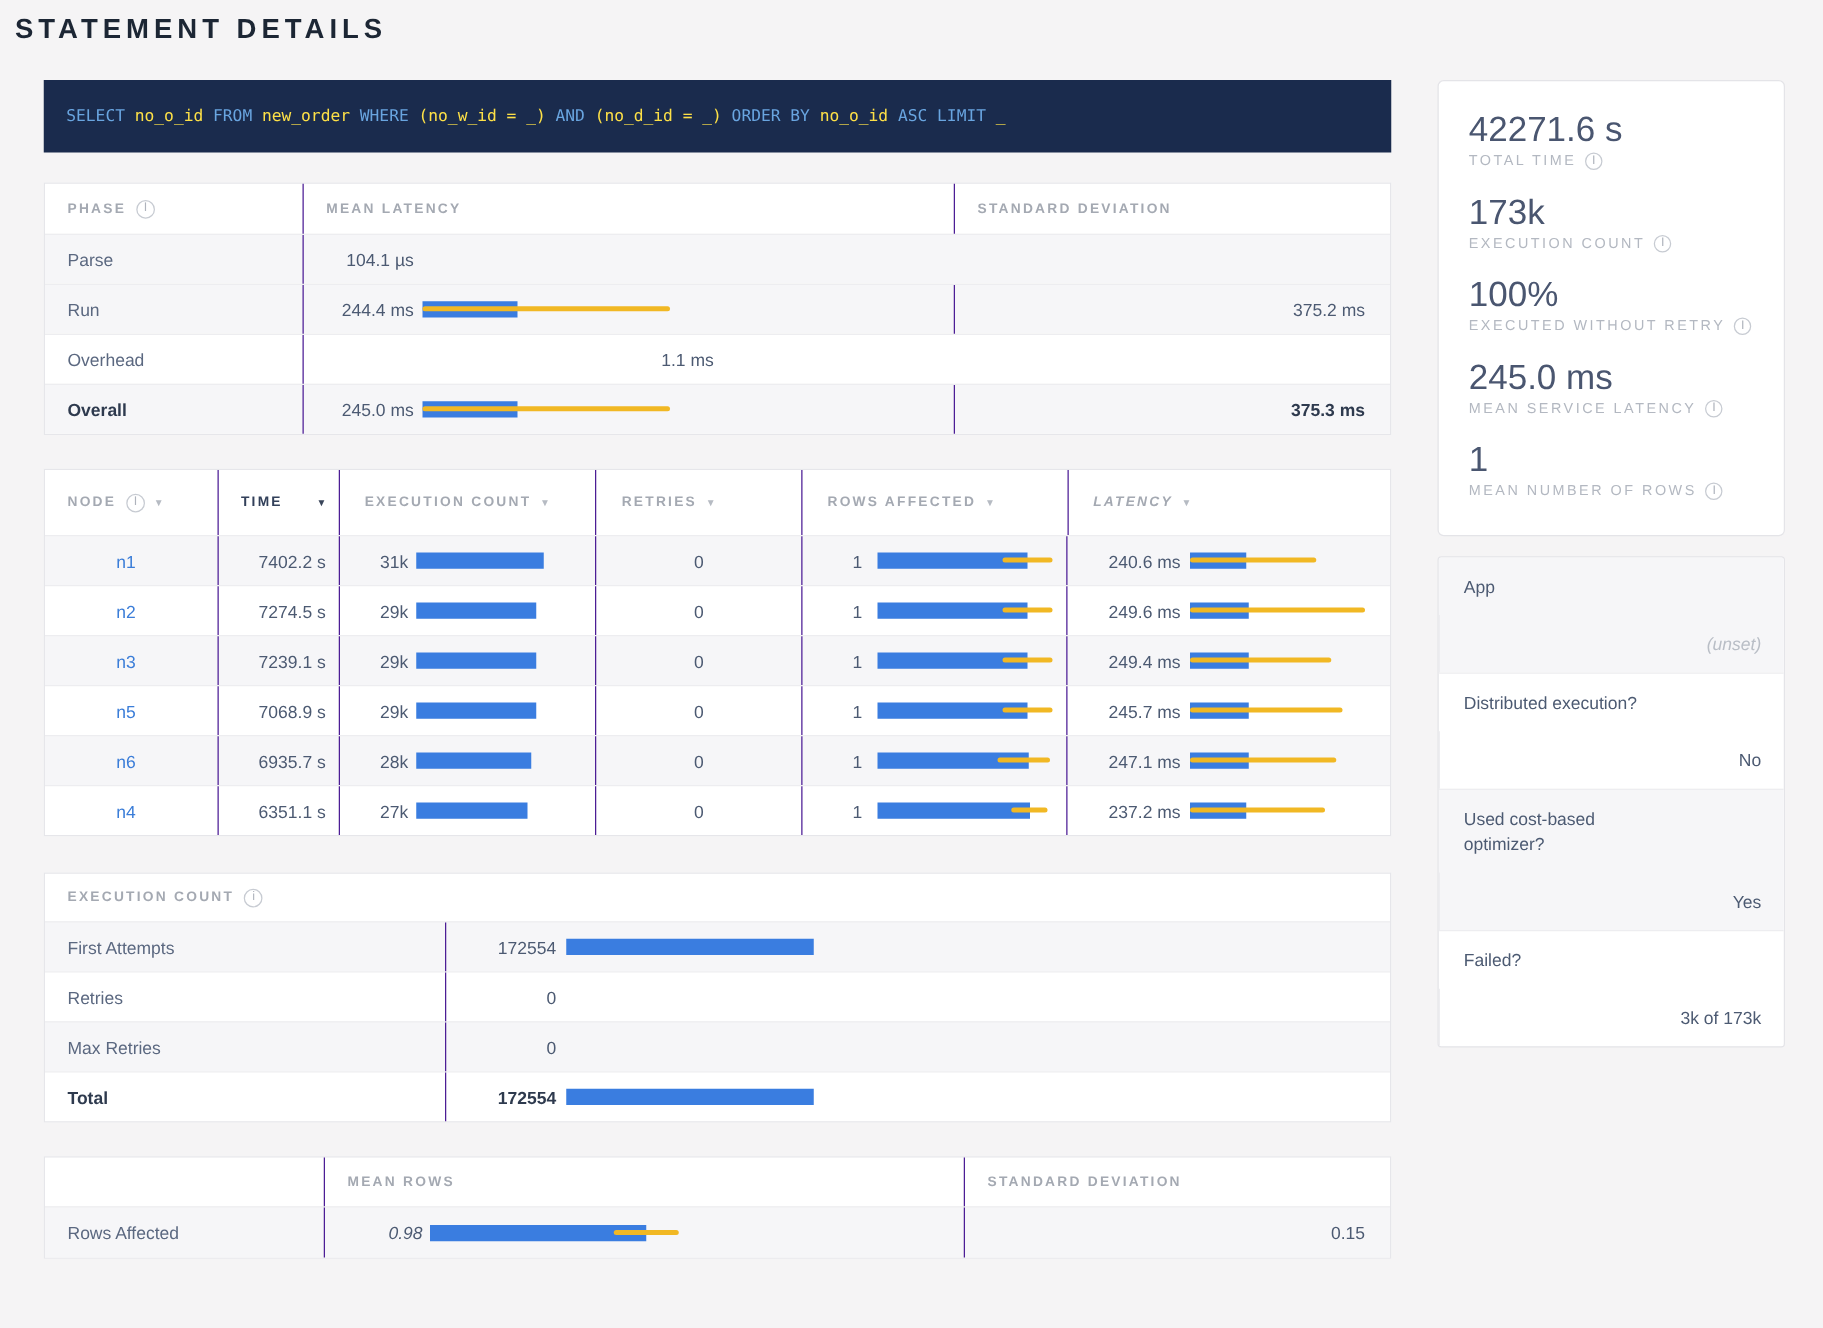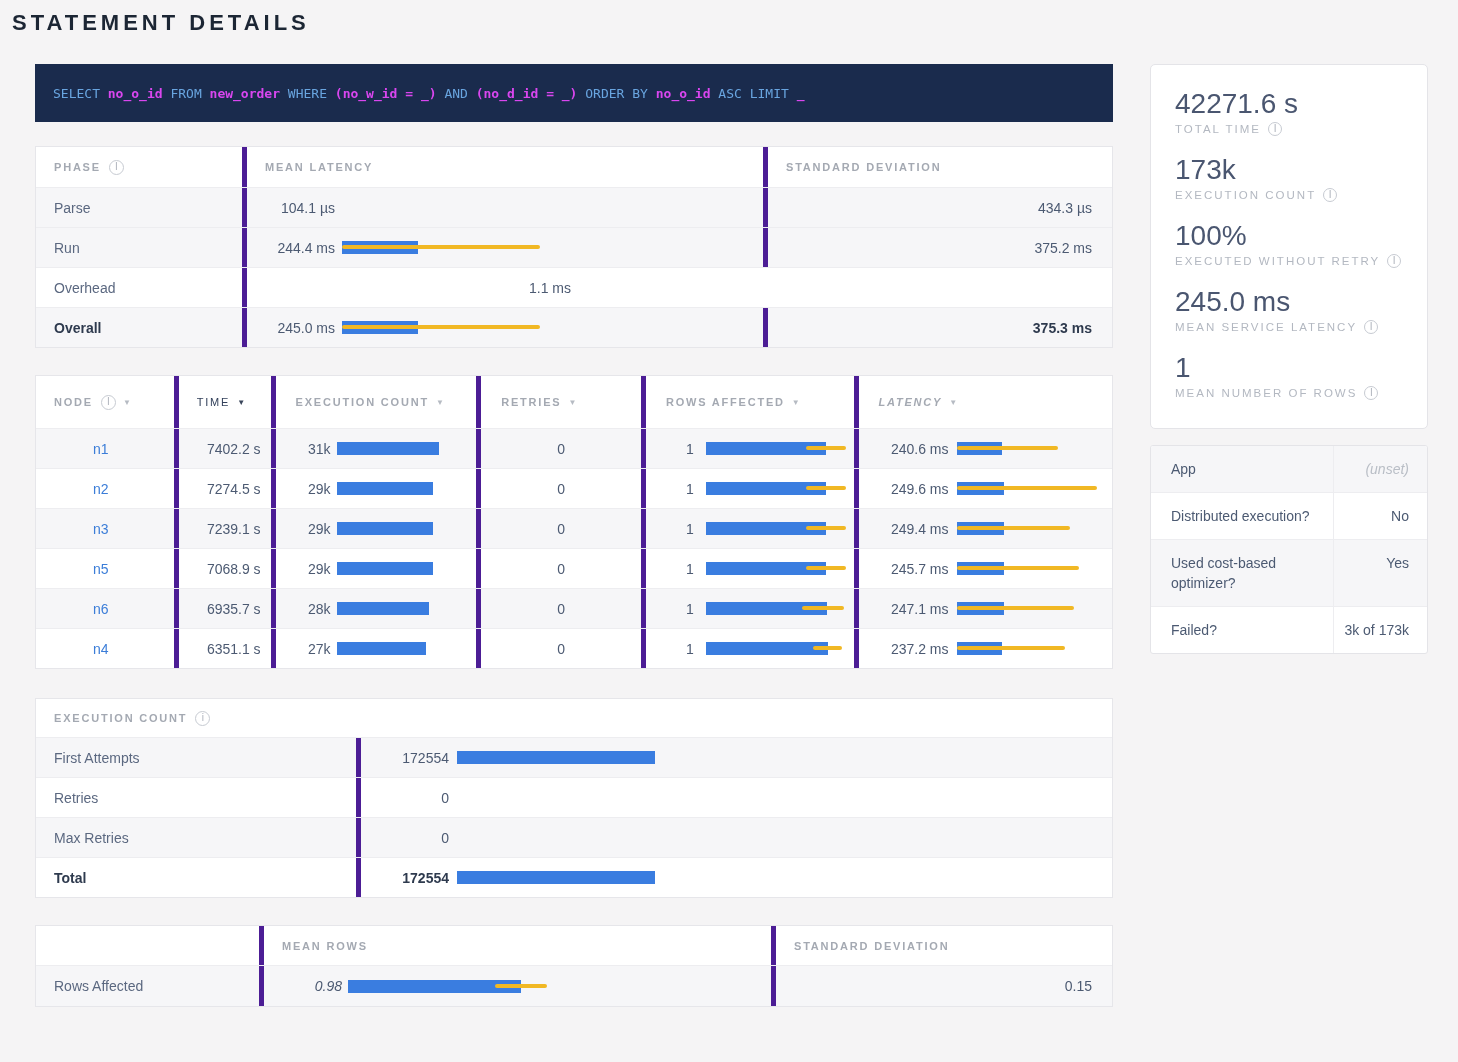--- a/index.html
+++ b/index.html
@@ -19,34 +19,34 @@
   .main{ width:1078px; margin-left:35px; flex:none; }
   .sidebar{ width:278px; margin-left:37px; flex:none; }
 
   
   .sql-box{
     background:var(--sql-bg); height:58px; display:flex; align-items:center;
     padding:0 18px; margin-bottom:24px;
   }
   .sql-box code{ font-family:"DejaVu Sans Mono","Liberation Mono",monospace; font-size:13px; white-space:pre; }
   .sql-kw{ color:#69A5E0; }
-  .sql-id{ color:#d946ef; font-weight:700; }
+  .sql-id{ color:#fde047; font-weight:400; }
 
   
   .table{ background:#fff; border:1px solid #E6E6EA; margin-bottom:27px; }
   .trow{ display:flex; align-items:center; height:40px; border-top:1px solid #EDEDF0; }
   .trow:first-child{ border-top:none; }
   .trow.shade{ background:#F6F6F8; }
   .th{
     font-size:11px; font-weight:600; letter-spacing:1.8px; color:#A4A9B2;
     text-transform:uppercase; display:flex; align-items:center; height:100%;
   }
-  .th.active{ color:#32405A; font-weight:400; }
+  .th.active{ color:#32405A; font-weight:700;gap:20px; }
   .cell{ display:flex; align-items:center; height:100%; }
-  .sep{ border-left:5px solid #4c1d95; }
+  .sep{ border-left:1px solid #4c1d95; }
   .bold-label{ font-weight:700; color:#2E3A4E; }
   .label-text{ color:#5B6880; }
 
   .info-icon{
     display:inline-flex; align-items:center; justify-content:center;
     width:15px; height:15px; border-radius:50%; border:1px solid #C7CBD2;
     color:#AEB3BC; font-size:10px; line-height:1; margin-left:8px; flex:none;
     letter-spacing:0; font-weight:400; font-style:normal;
   }
   .sort-arrow{ font-size:8px; color:#B6BBC3; margin-left:7px; letter-spacing:0; }
@@ -110,21 +110,21 @@
   .stats-card{ padding:22px 24px 28px; margin-bottom:16px; }
   .stat{ margin-bottom:17px; }
   .stat:last-child{ margin-bottom:0; }
   .stat-value{ font-size:28px; color:#4A5670; line-height:34px; }
   .stat-label{
     font-size:11.5px; letter-spacing:2px; color:#B3B8C1; text-transform:uppercase;
     display:flex; align-items:center; margin-top:1px; white-space:nowrap;
   }
   .stat-label .info-icon{ width:14px; height:14px; margin-left:7px; }
   .app-card{ border-radius:3px; overflow:hidden; }
-  .app-row{ display:flex; border-top:1px solid #EDEDF0; }
+  .app-row{ display:flex; border-top:1px solid #EDEDF0;flex-direction:column; }
   .app-row:first-child{ border-top:none; }
   .app-row.shade{ background:#F6F6F8; }
   .app-label{ width:182px; padding:13px 10px 13px 20px; line-height:20px; color:#4C5A72; }
   .app-value{ flex:1; border-left:1px solid #EDEDF0; padding:13px 18px 13px 8px; text-align:right; line-height:20px; color:#4C5A72; }
   .app-value.muted{ color:#B9BEC6; font-style:italic; }
 </style>
 </head>
 <body>
 
 <h1 class="page-title">STATEMENT DETAILS</h1>
@@ -143,21 +143,20 @@
           <span class="info-icon">i</span>
         </div>
         <div class="cell pc2 hd th sep">MEAN LATENCY</div>
         <div class="cell pc3 hd th sep">STANDARD DEVIATION</div>
       </div>
       <div class="trow shade">
         <div class="cell pc1 label-text">Parse</div>
         <div class="cell pc2 sep">
             <span class="val">104.1 µs</span>
           </div>
-        <div class="cell pc3 sep">434.3 µs</div>
       </div>
       <div class="trow shade">
         <div class="cell pc1 label-text">Run</div>
         <div class="cell pc2 sep">
           <span class="val">244.4 ms</span>
           <span class="bar-wrap">
               <span class="bar-blue" style="width: 76px;"></span>
               <span class="bar-dev" style="left: 0px; width: 198px;"></span>
             </span>
         </div>

